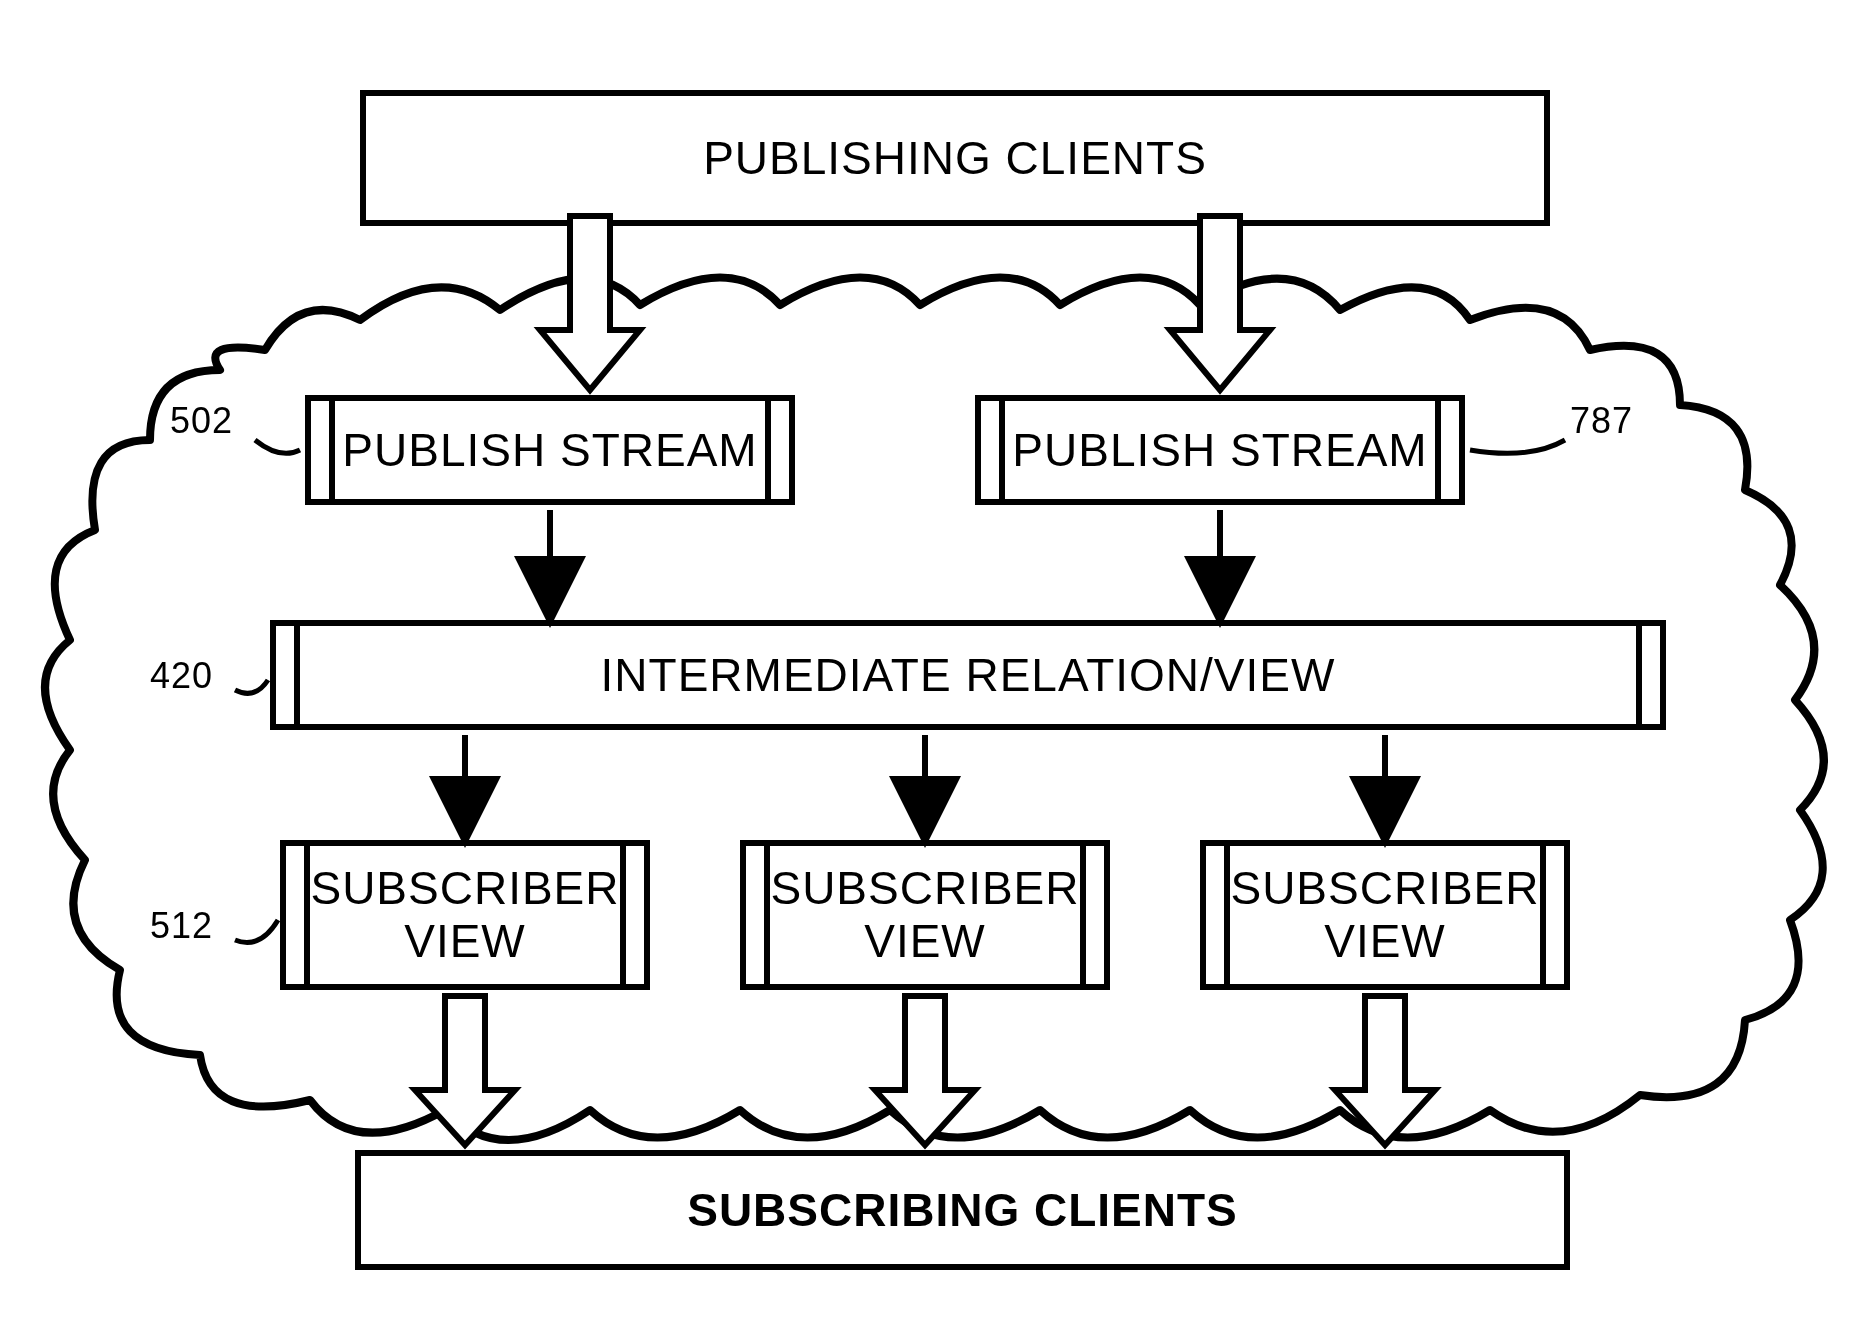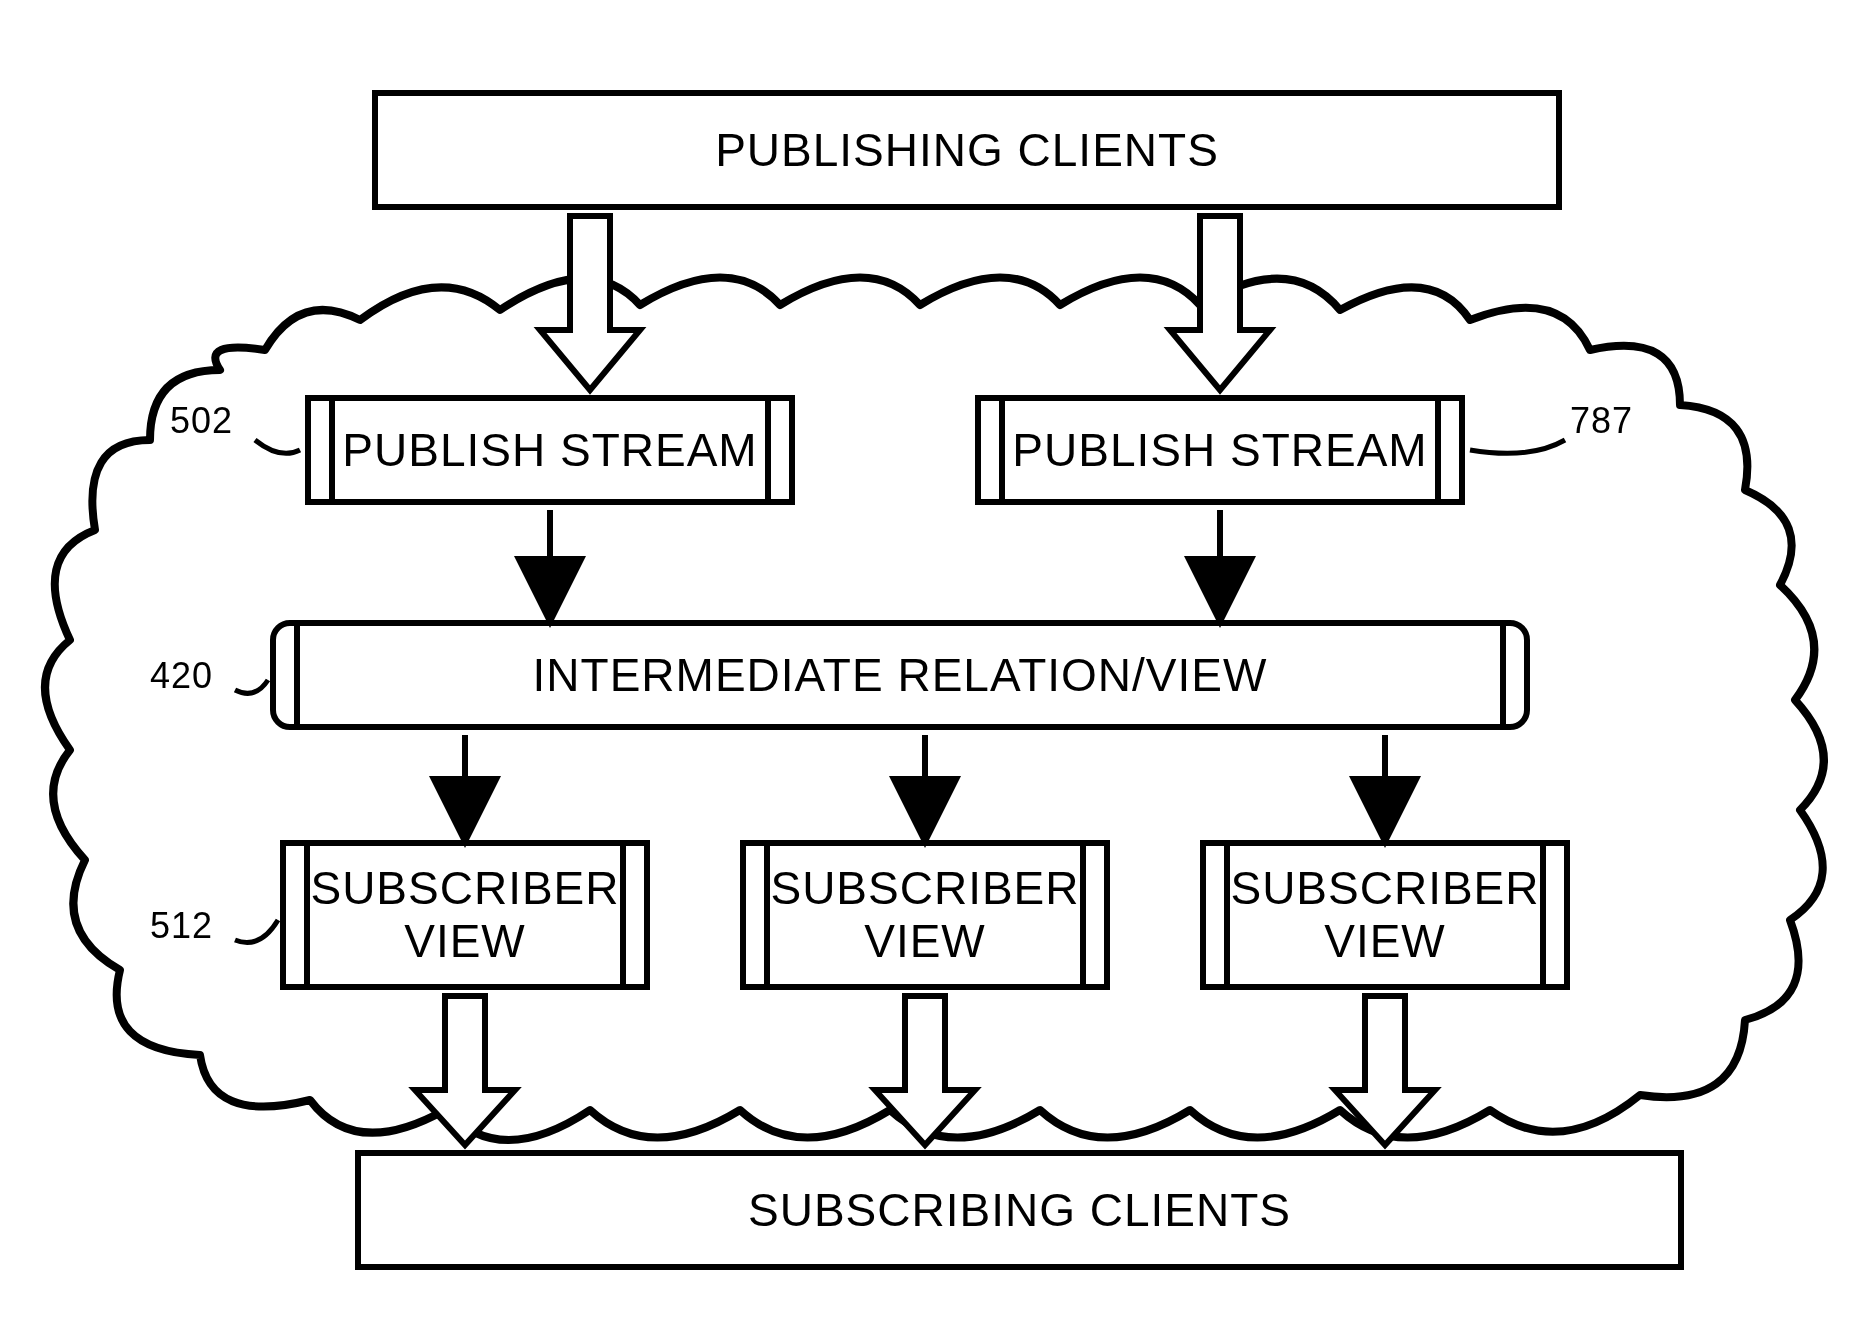--- a/index.html
+++ b/index.html
@@ -91,37 +91,37 @@
       Q 1010 250 920 305
       Q 870 250 780 305
       Q 730 250 640 305
       Q 590 250 500 310
       Q 440 260 360 320
       Q 300 290 265 350
       Q 200 340 220 370
       Z" fill="none" stroke="#000" stroke-width="8" stroke-linejoin="round" stroke-linecap="round"></path>
   </svg>
 
-  <div class="box" style="left:360px; top:90px; width:1190px; height:120px;margin-left:12px;">
+  <div class="box" style="left:360px; top:90px; width:1190px; height:136px;">
     <span>PUBLISHING CLIENTS</span>
   </div>
 
   <div class="box dbl" style="left:305px; top:395px; width:490px; height:110px;">
     <div class="inner-left"></div>
       <div class="inner-right"></div>
     <span>PUBLISH STREAM</span>
   </div>
 
   <div class="box dbl" style="left:975px; top:395px; width:490px; height:110px;">
     <div class="inner-left"></div>
       <div class="inner-right"></div>
     <span>PUBLISH STREAM</span>
   </div>
 
-  <div class="box dbl" style="left:270px; top:620px; width:1260px; height:110px;border-radius:20px;">
+  <div class="box dbl" style="left:270px; top:620px; width:1396px; height:110px;">
     <div class="inner-left"></div>
       <div class="inner-right"></div>
     <span>INTERMEDIATE RELATION/VIEW</span>
   </div>
 
   <div class="box dbl" style="left:280px; top:840px; width:370px; height:150px; white-space:pre-line;">
     <div class="inner-left"></div><div class="inner-right"></div>
     <span>SUBSCRIBER
 VIEW</span>
   </div>
@@ -129,21 +129,21 @@
     <div class="inner-left"></div><div class="inner-right"></div>
     <span>SUBSCRIBER
 VIEW</span>
   </div>
   <div class="box dbl" style="left:1200px; top:840px; width:370px; height:150px; white-space:pre-line;">
     <div class="inner-left"></div><div class="inner-right"></div>
     <span>SUBSCRIBER
 VIEW</span>
   </div>
 
-  <div class="box" style="left:355px; top:1150px; width:1329px; height:120px;">
+  <div class="box" style="left:355px; top:1150px; width:1215px; height:120px;font-weight:bold;">
     <span>SUBSCRIBING CLIENTS</span>
   </div>
 
   <div class="ref" style="left:170px; top:400px;">502</div>
   <div class="ref" style="left:1570px; top:400px;">787</div>
   <div class="ref" style="left:150px; top:655px;">420</div>
   <div class="ref" style="left:150px; top:905px;">512</div>
 
   <svg class="overlay" viewBox="0 0 1859 1336">
     <defs>

